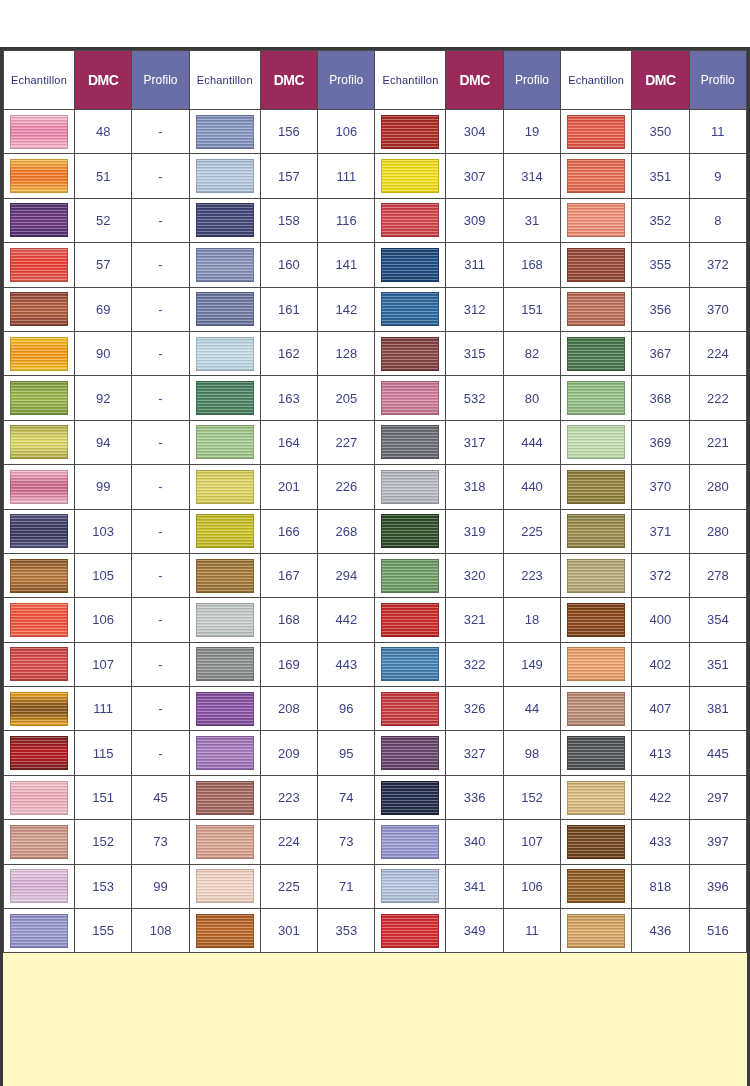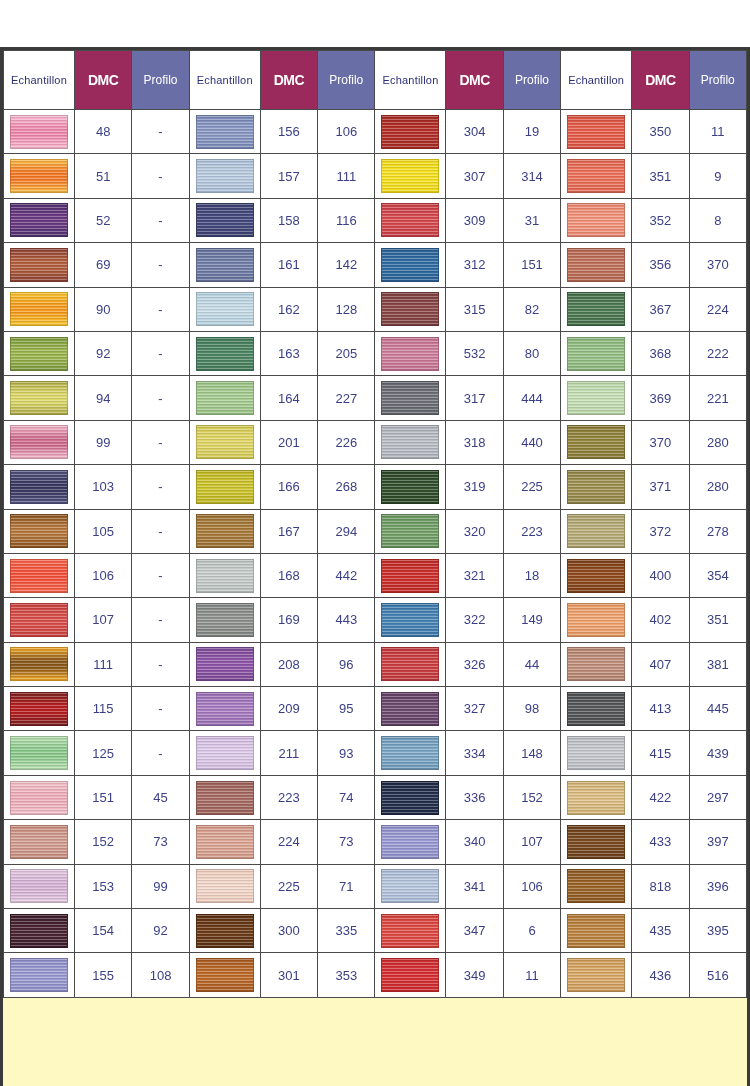--- a/index.html
+++ b/index.html
@@ -192,20 +192,42 @@
           <td class="num">309</td>
           <td class="num">31</td>
           <td class="swatch-cell">
             <div class="swatch" style="background: linear-gradient(rgb(233, 136, 113) 0%, rgb(242, 147, 122) 38%, rgb(242, 147, 122) 62%, rgb(233, 136, 113) 100%);"></div>
           </td>
           <td class="num">352</td>
           <td class="num">8</td>
         </tr>
         <tr>
           <td class="swatch-cell">
+            <div class="swatch" style="background: linear-gradient(rgb(224, 92, 82) 0%, rgb(236, 66, 55) 38%, rgb(236, 66, 55) 62%, rgb(224, 92, 82) 100%);"></div>
+          </td>
+          <td class="num">57</td>
+          <td class="num">-</td>
+          <td class="swatch-cell">
+            <div class="swatch" style="background: linear-gradient(rgb(122, 135, 178) 0%, rgb(138, 150, 189) 38%, rgb(138, 150, 189) 62%, rgb(122, 135, 178) 100%);"></div>
+          </td>
+          <td class="num">160</td>
+          <td class="num">141</td>
+          <td class="swatch-cell">
+            <div class="swatch" style="background: linear-gradient(rgb(26, 68, 116) 0%, rgb(31, 79, 133) 38%, rgb(31, 79, 133) 62%, rgb(26, 68, 116) 100%);"></div>
+          </td>
+          <td class="num">311</td>
+          <td class="num">168</td>
+          <td class="swatch-cell">
+            <div class="swatch" style="background: linear-gradient(rgb(142, 68, 49) 0%, rgb(156, 76, 56) 38%, rgb(156, 76, 56) 62%, rgb(142, 68, 49) 100%);"></div>
+          </td>
+          <td class="num">355</td>
+          <td class="num">372</td>
+        </tr>
+        <tr>
+          <td class="swatch-cell">
             <div class="swatch" style="background: linear-gradient(rgb(141, 67, 52) 0%, rgb(180, 96, 63) 38%, rgb(180, 96, 63) 62%, rgb(141, 67, 52) 100%);"></div>
           </td>
           <td class="num">69</td>
           <td class="num">-</td>
           <td class="swatch-cell">
             <div class="swatch" style="background: linear-gradient(rgb(101, 113, 155) 0%, rgb(113, 126, 168) 38%, rgb(113, 126, 168) 62%, rgb(101, 113, 155) 100%);"></div>
           </td>
           <td class="num">161</td>
           <td class="num">142</td>
           <td class="swatch-cell">
@@ -434,42 +456,20 @@
           <td class="num">327</td>
           <td class="num">98</td>
           <td class="swatch-cell">
             <div class="swatch" style="background: linear-gradient(rgb(74, 76, 78) 0%, rgb(85, 87, 89) 38%, rgb(85, 87, 89) 62%, rgb(74, 76, 78) 100%);"></div>
           </td>
           <td class="num">413</td>
           <td class="num">445</td>
         </tr>
         <tr>
           <td class="swatch-cell">
-            <div class="swatch" style="background: linear-gradient(rgb(183, 223, 176) 0%, rgb(140, 201, 140) 38%, rgb(140, 201, 140) 62%, rgb(183, 223, 176) 100%);"></div>
-          </td>
-          <td class="num">125</td>
-          <td class="num">-</td>
-          <td class="swatch-cell">
-            <div class="swatch" style="background: linear-gradient(rgb(211, 189, 225) 0%, rgb(221, 201, 232) 38%, rgb(221, 201, 232) 62%, rgb(211, 189, 225) 100%);"></div>
-          </td>
-          <td class="num">211</td>
-          <td class="num">93</td>
-          <td class="swatch-cell">
-            <div class="swatch" style="background: linear-gradient(rgb(110, 154, 186) 0%, rgb(123, 166, 198) 38%, rgb(123, 166, 198) 62%, rgb(110, 154, 186) 100%);"></div>
-          </td>
-          <td class="num">334</td>
-          <td class="num">148</td>
-          <td class="swatch-cell">
-            <div class="swatch" style="background: linear-gradient(rgb(186, 189, 195) 0%, rgb(197, 200, 205) 38%, rgb(197, 200, 205) 62%, rgb(186, 189, 195) 100%);"></div>
-          </td>
-          <td class="num">415</td>
-          <td class="num">439</td>
-        </tr>
-        <tr>
-          <td class="swatch-cell">
             <div class="swatch" style="background: linear-gradient(rgb(242, 191, 201) 0%, rgb(239, 174, 187) 38%, rgb(239, 174, 187) 62%, rgb(242, 191, 201) 100%);"></div>
           </td>
           <td class="num">151</td>
           <td class="num">45</td>
           <td class="swatch-cell">
             <div class="swatch" style="background: linear-gradient(rgb(154, 96, 88) 0%, rgb(167, 107, 100) 38%, rgb(167, 107, 100) 62%, rgb(154, 96, 88) 100%);"></div>
           </td>
           <td class="num">223</td>
           <td class="num">74</td>
           <td class="swatch-cell">
@@ -519,42 +519,20 @@
           <td class="swatch-cell">
             <div class="swatch" style="background: linear-gradient(rgb(169, 186, 213) 0%, rgb(182, 198, 222) 38%, rgb(182, 198, 222) 62%, rgb(169, 186, 213) 100%);"></div>
           </td>
           <td class="num">341</td>
           <td class="num">106</td>
           <td class="swatch-cell">
             <div class="swatch" style="background: linear-gradient(rgb(139, 88, 34) 0%, rgb(154, 99, 40) 38%, rgb(154, 99, 40) 62%, rgb(139, 88, 34) 100%);"></div>
           </td>
           <td class="num">818</td>
           <td class="num">396</td>
-        </tr>
-        <tr>
-          <td class="swatch-cell">
-            <div class="swatch" style="background: linear-gradient(rgb(59, 28, 40) 0%, rgb(75, 36, 51) 38%, rgb(75, 36, 51) 62%, rgb(59, 28, 40) 100%);"></div>
-          </td>
-          <td class="num">154</td>
-          <td class="num">92</td>
-          <td class="swatch-cell">
-            <div class="swatch" style="background: linear-gradient(rgb(90, 48, 18) 0%, rgb(107, 58, 22) 38%, rgb(107, 58, 22) 62%, rgb(90, 48, 18) 100%);"></div>
-          </td>
-          <td class="num">300</td>
-          <td class="num">335</td>
-          <td class="swatch-cell">
-            <div class="swatch" style="background: linear-gradient(rgb(211, 65, 59) 0%, rgb(223, 74, 68) 38%, rgb(223, 74, 68) 62%, rgb(211, 65, 59) 100%);"></div>
-          </td>
-          <td class="num">347</td>
-          <td class="num">6</td>
-          <td class="swatch-cell">
-            <div class="swatch" style="background: linear-gradient(rgb(176, 121, 56) 0%, rgb(188, 132, 64) 38%, rgb(188, 132, 64) 62%, rgb(176, 121, 56) 100%);"></div>
-          </td>
-          <td class="num">435</td>
-          <td class="num">395</td>
         </tr>
         <tr>
           <td class="swatch-cell">
             <div class="swatch" style="background: linear-gradient(rgb(142, 141, 198) 0%, rgb(154, 153, 208) 38%, rgb(154, 153, 208) 62%, rgb(142, 141, 198) 100%);"></div>
           </td>
           <td class="num">155</td>
           <td class="num">108</td>
           <td class="swatch-cell">
             <div class="swatch" style="background: linear-gradient(rgb(168, 91, 34) 0%, rgb(189, 106, 42) 38%, rgb(189, 106, 42) 62%, rgb(168, 91, 34) 100%);"></div>
           </td>

